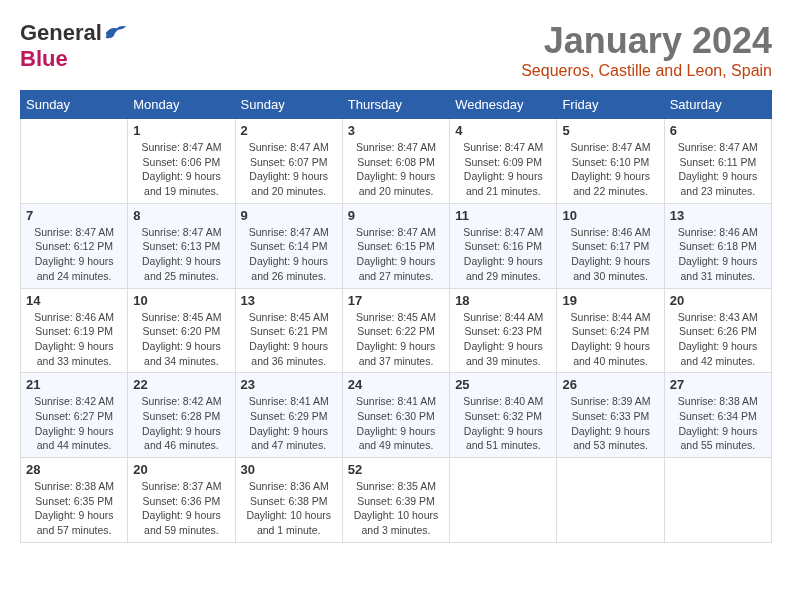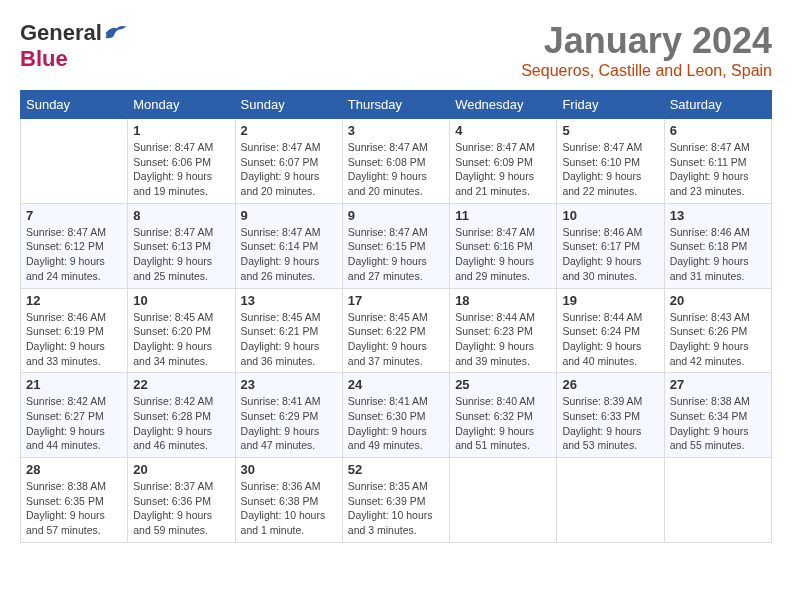--- a/index.html
+++ b/index.html
@@ -81,20 +81,21 @@
       font-weight: bold;
       font-size: 13px;
       color: #333;
       display: block;
       margin-bottom: 2px;
     }
     .day-info {
       color: #444;
       font-size: 10.5px;
       line-height: 1.4;
+      text-align: center;
     }
     .empty-cell {
       background: #fff !important;
     }
   </style>
 </head>
 <body>
 
 <div class="header">
   <div class="logo">
@@ -177,21 +178,21 @@
           <span class="day-number">10</span>
           <div class="day-info">Sunrise: 8:46 AM<br>Sunset: 6:17 PM<br>Daylight: 9 hours<br>and 30 minutes.</div>
         </td>
         <td>
           <span class="day-number">13</span>
           <div class="day-info">Sunrise: 8:46 AM<br>Sunset: 6:18 PM<br>Daylight: 9 hours<br>and 31 minutes.</div>
         </td>
       </tr>
       <tr>
         <td>
-          <span class="day-number">12</span>
+          <span class="day-number">14</span>
           <div class="day-info">Sunrise: 8:46 AM<br>Sunset: 6:19 PM<br>Daylight: 9 hours<br>and 33 minutes.</div>
         </td>
         <td>
           <span class="day-number">10</span>
           <div class="day-info">Sunrise: 8:45 AM<br>Sunset: 6:20 PM<br>Daylight: 9 hours<br>and 34 minutes.</div>
         </td>
         <td>
           <span class="day-number">13</span>
           <div class="day-info">Sunrise: 8:45 AM<br>Sunset: 6:21 PM<br>Daylight: 9 hours<br>and 36 minutes.</div>
         </td>

